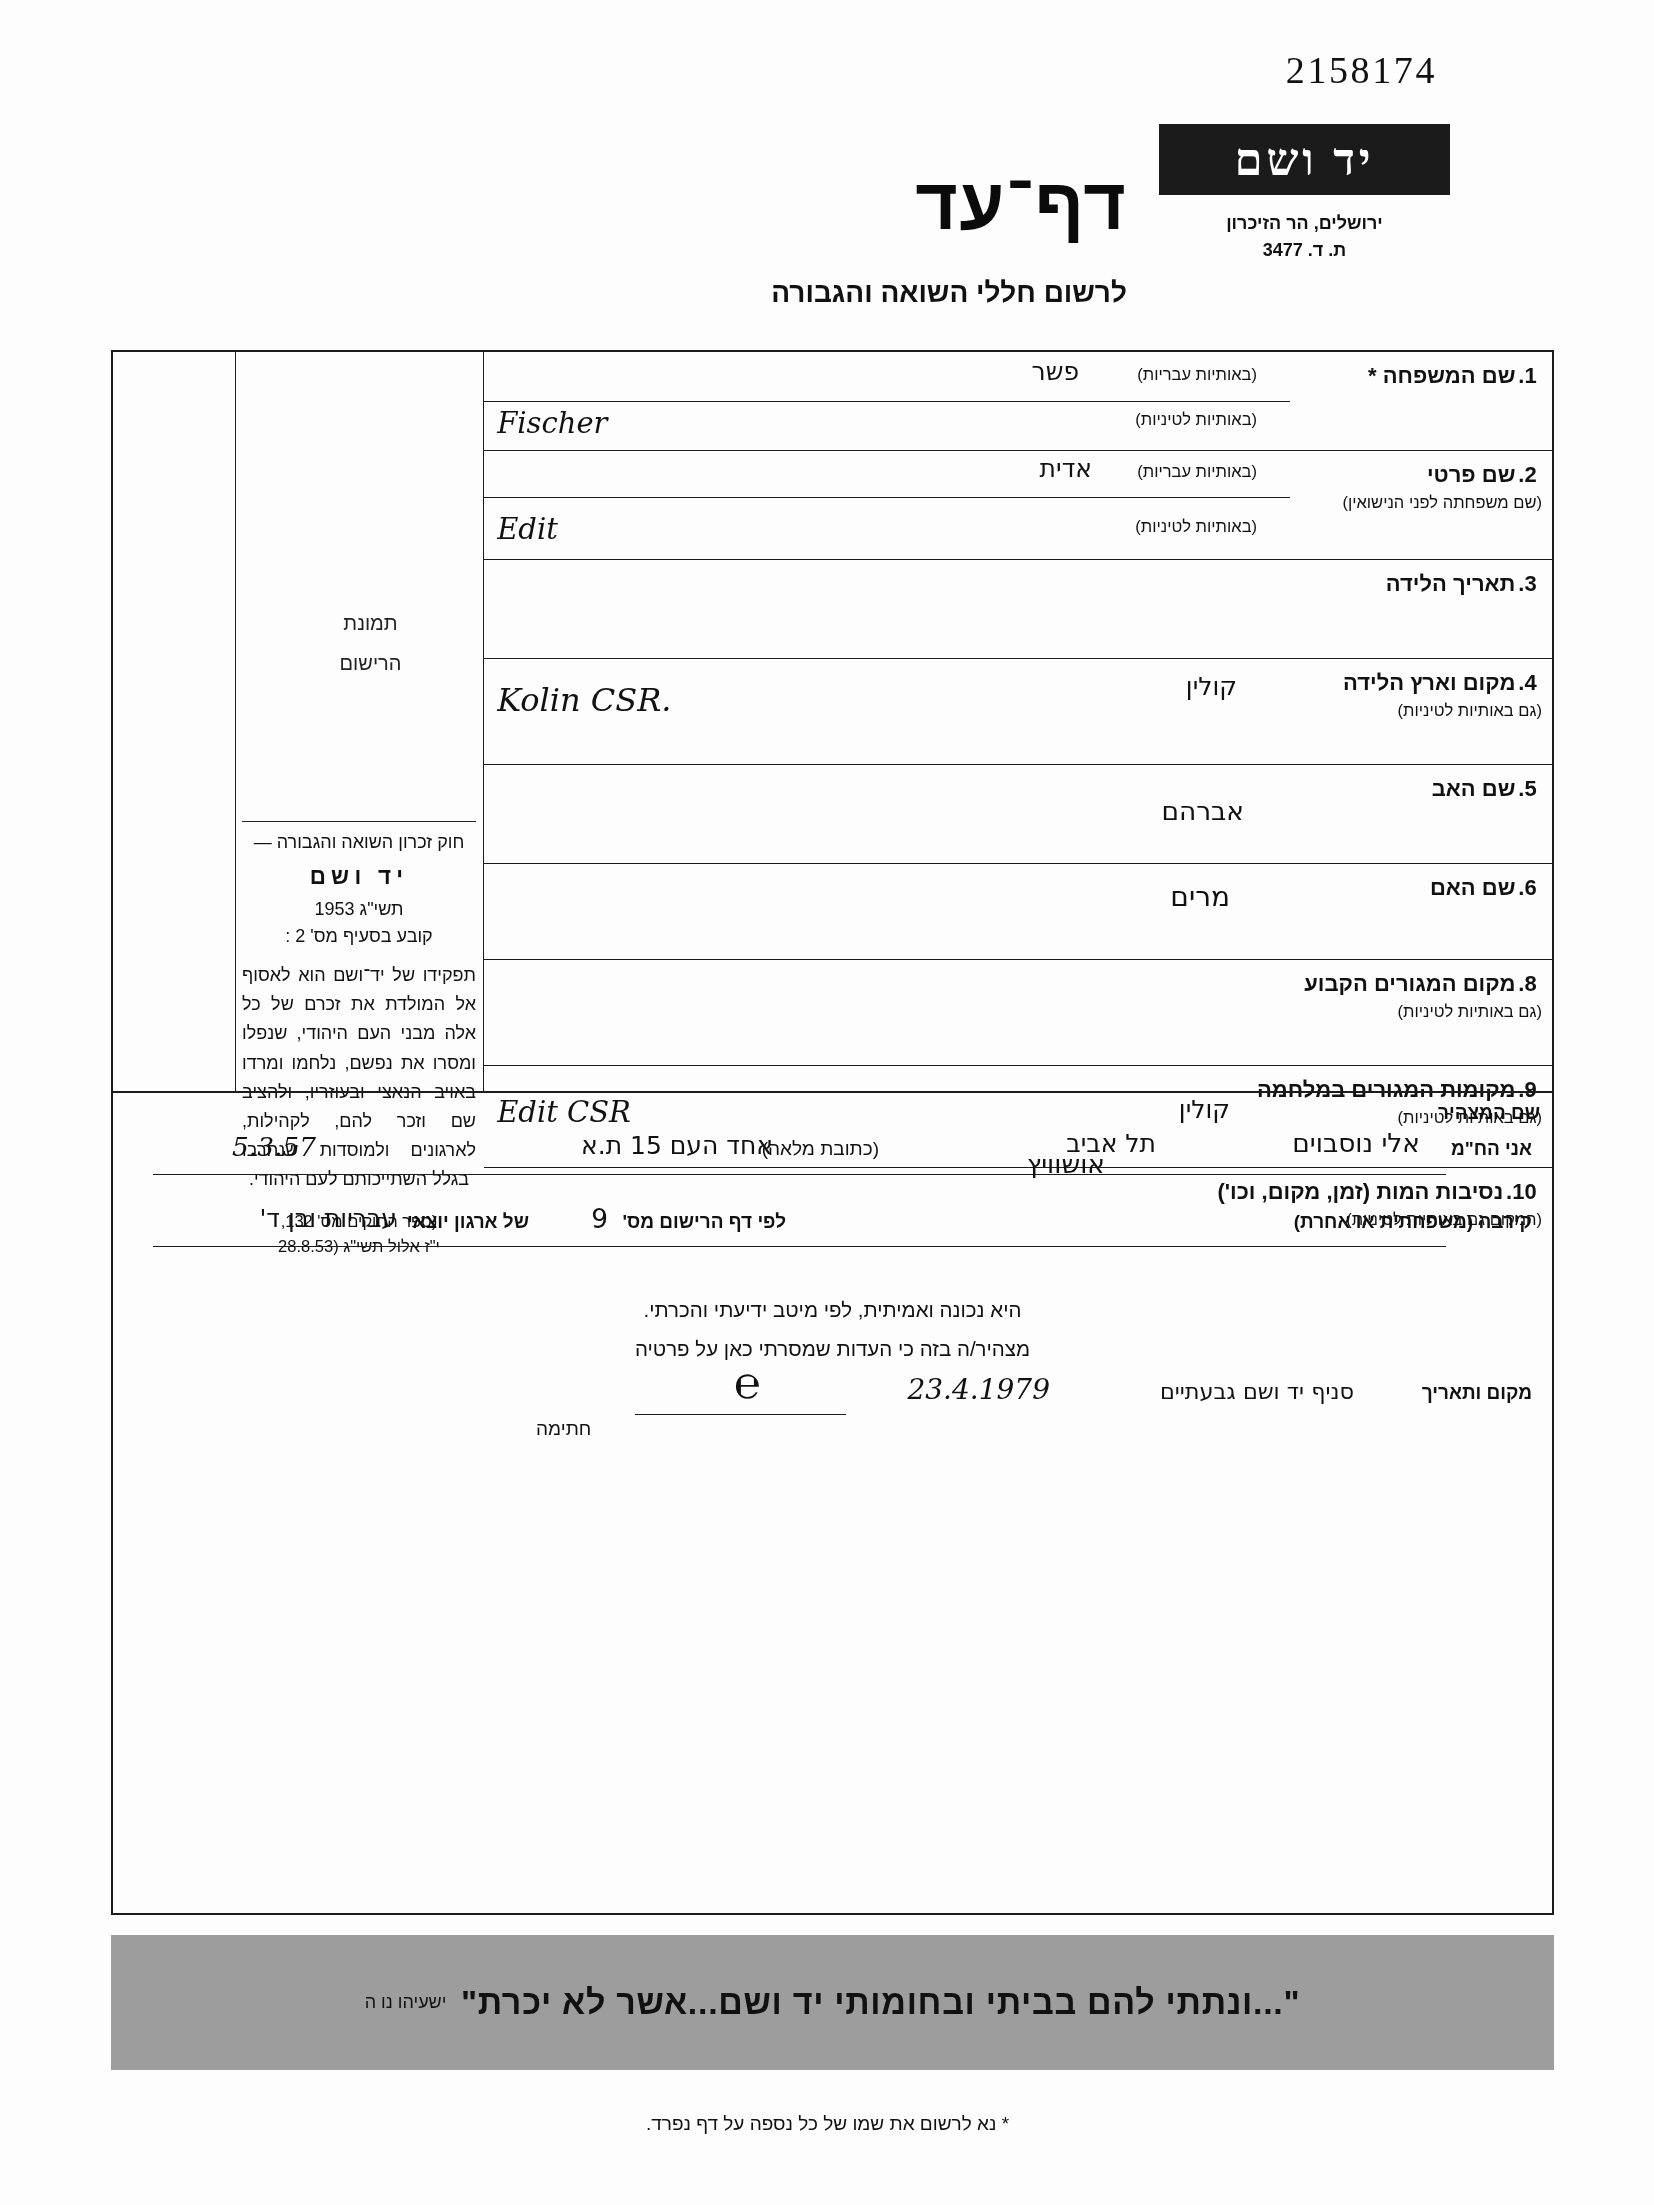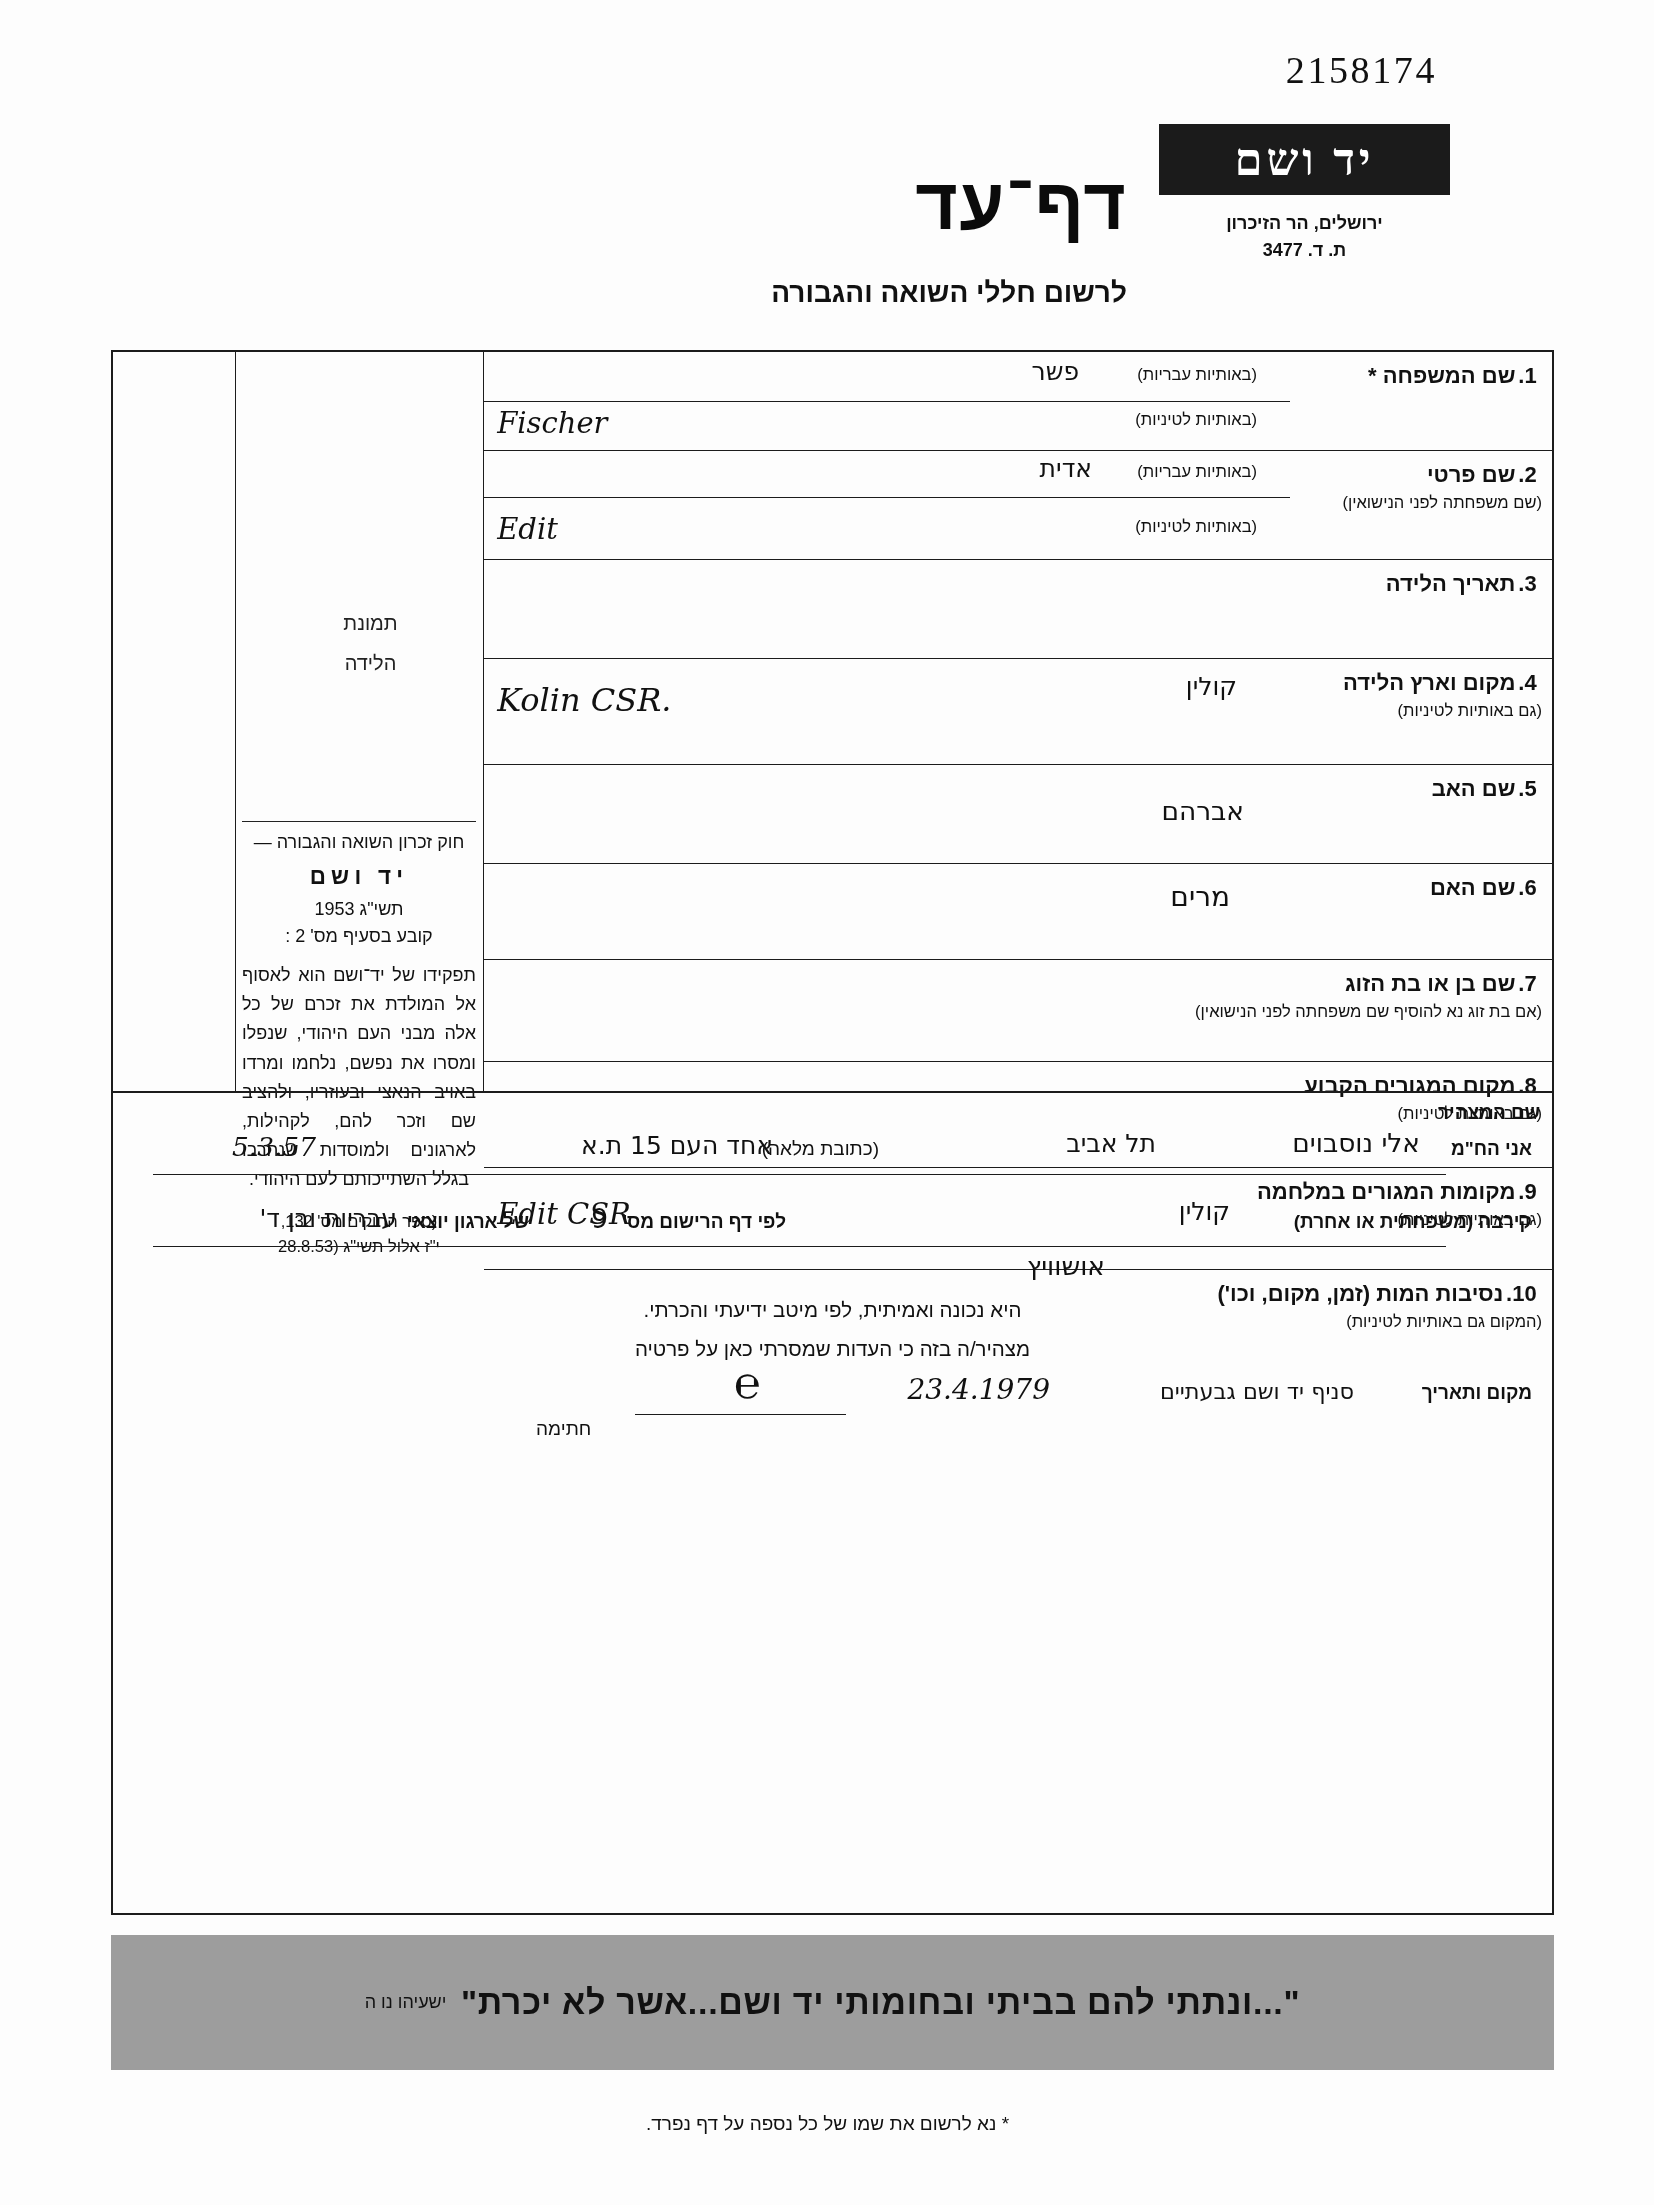--- a/index.html
+++ b/index.html
@@ -315,21 +315,21 @@
   <div class="big-title">דף־עד</div>
   <div class="sub-title">לרשום חללי השואה והגבורה</div>
 
   <div class="frame">
 
     <div class="v-line col1"></div>
     <div class="v-line col2"></div>
 
     <div class="photo-label">
       <div>תמונת</div>
-      <div>הלידה</div>
+      <div>הרישום</div>
     </div>
 
     <div class="law-block">
       <div class="hr"></div>
       <div class="law-head">חוק זכרון השואה והגבורה —</div>
       <div class="law-name">יד ושם</div>
       <div class="law-year">תשי"ג 1953</div>
       <div class="law-sec">קובע בסעיף מס' 2 :</div>
       <div class="law-body">תפקידו של יד־ושם הוא לאסוף אל המולדת את זכרם של כל אלה מבני העם היהודי, שנפלו ומסרו את נפשם, נלחמו ומרדו באויב הנאצי ובעוזריו, ולהציב שם וזכר להם, לקהילות, לארגונים ולמוסדות שנחרבו בגלל השתייכותם לעם היהודי.</div>
       <div class="law-ref">
@@ -392,27 +392,20 @@
       </div>
 
       <div class="row" style="height:96px;">
         <div class="row-label">
           <span class="num">6.</span>
           <span class="ltxt">שם האם</span>
         </div>
         <div class="hw-heb" style="right:324px; top:16px; font-size:28px;">מרים</div>
       </div>
 
-      <div class="row" style="height:102px;">
-        <div class="row-label">
-          <span class="num">7.</span>
-          <span class="ltxt">שם בן או בת הזוג</span>
-          <span class="hint">(אם בת זוג נא להוסיף שם משפחתה לפני הנישואין)</span>
-        </div>
-      </div>
 
       <div class="row" style="height:106px;">
         <div class="row-label">
           <span class="num">8.</span>
           <span class="ltxt">מקום המגורים הקבוע</span>
           <span class="hint">(גם באותיות לטיניות)</span>
         </div>
       </div>
 
       <div class="row" style="height:102px;">

